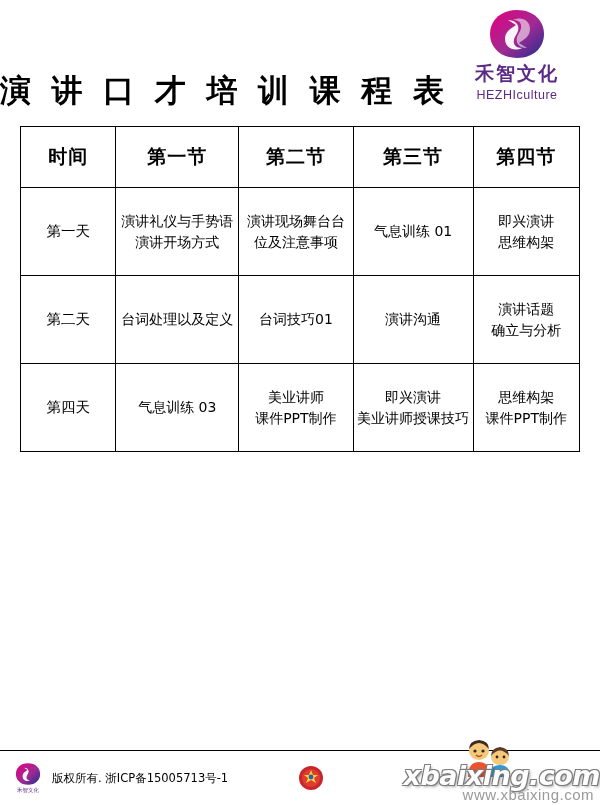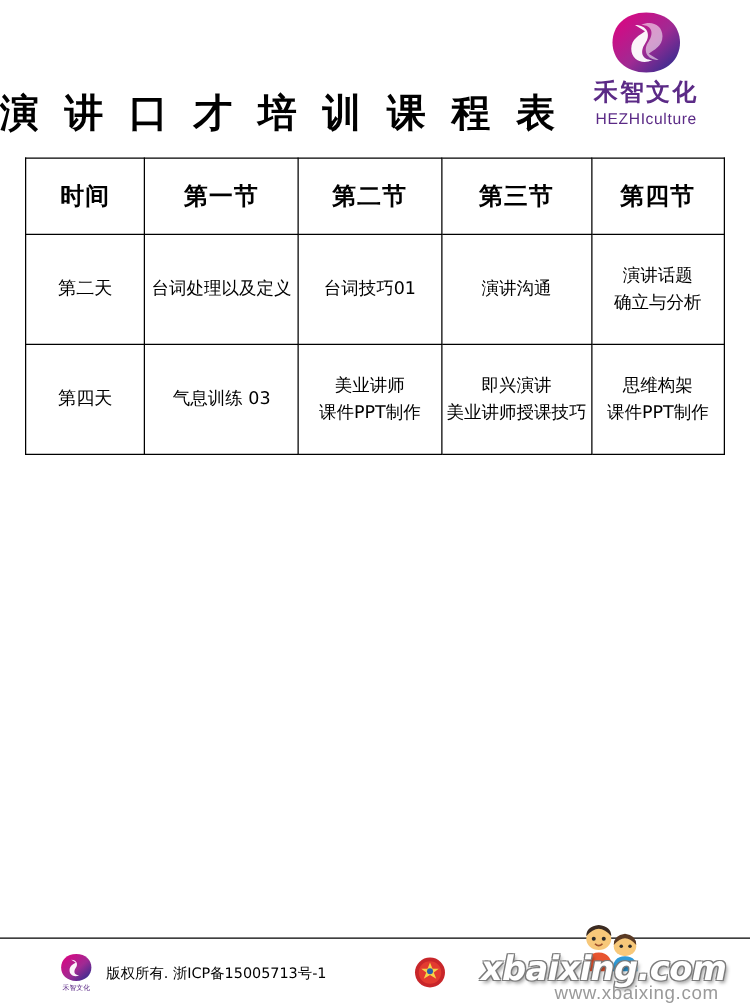--- a/index.html
+++ b/index.html
@@ -101,21 +101,20 @@
     width: 100%;
     height: 54px;
     border-top: 1px solid #000;
     background: #fff;
   }
   .footer-inner {
     position: relative;
     height: 100%;
     display: flex;
     align-items: center;
-    padding-left: 33px;
   }
   .footer-logo {
     width: 40px;
     margin-left: 8px;
     text-align: center;
   }
   .footer-logo-mark svg { display: block; margin: 0 auto; }
   .footer-logo-text {
     font-size: 5.5px;
     color: #5b2a86;
@@ -141,21 +140,21 @@
   .footer-police-text {
     font-size: 11.5px;
     color: #000;
     white-space: nowrap;
     font-family: "DejaVu Sans", "Liberation Sans", sans-serif;
   }
 
   
   .watermark {
     position: absolute;
-    right: 19px;
+    right: 0;
     bottom: 14px;
     display: flex;
     align-items: flex-end;
     pointer-events: none;
     justify-content: center;
   }
   .wm-text {
     font-size: 27px;
     font-weight: bold;
     font-style: italic;
@@ -212,20 +211,38 @@
     <tr>
       <th style="width:17%">时间</th>
       <th style="width:22%">第一节</th>
       <th style="width:20.5%">第二节</th>
       <th style="width:21.5%">第三节</th>
       <th style="width:19%">第四节</th>
     </tr>
   </thead>
   <tbody>
 
+    <tr>
+      <td class="daycell">第一天</td>
+      <td>
+        <span class="cell-line">演讲礼仪与手势语</span>
+        <span class="cell-line">演讲开场方式</span>
+      </td>
+      <td>
+        <span class="cell-line">演讲现场舞台台</span>
+        <span class="cell-line">位及注意事项</span>
+      </td>
+      <td>
+        <span class="cell-line">气息训练 01</span>
+      </td>
+      <td>
+        <span class="cell-line">即兴演讲</span>
+        <span class="cell-line">思维构架</span>
+      </td>
+    </tr>
 
     <tr>
       <td class="daycell">第二天</td>
       <td>
         <span class="cell-line">台词处理以及定义</span>
       </td>
       <td>
         <span class="cell-line">台词技巧01</span>
       </td>
       <td>

